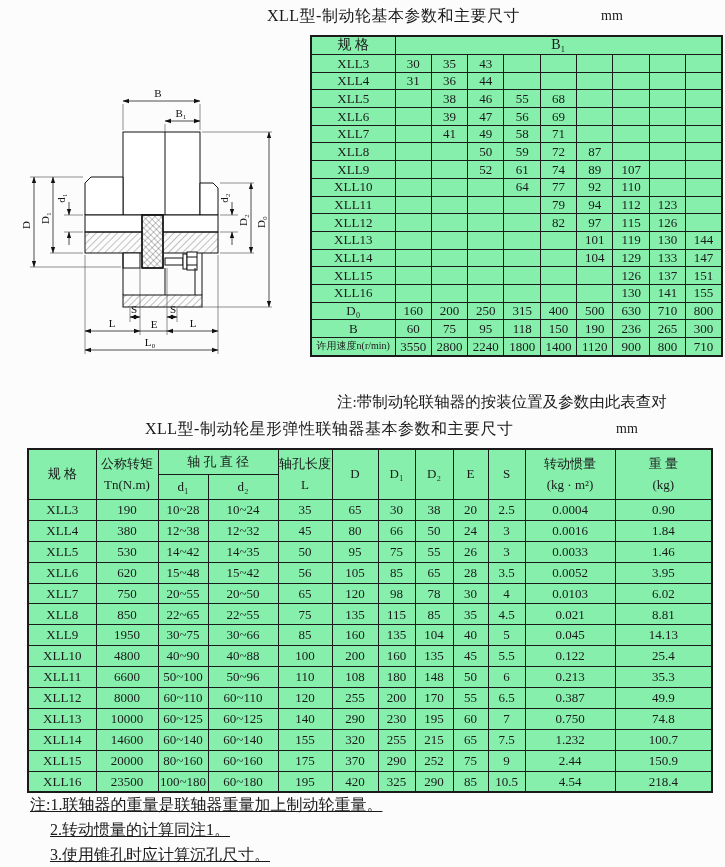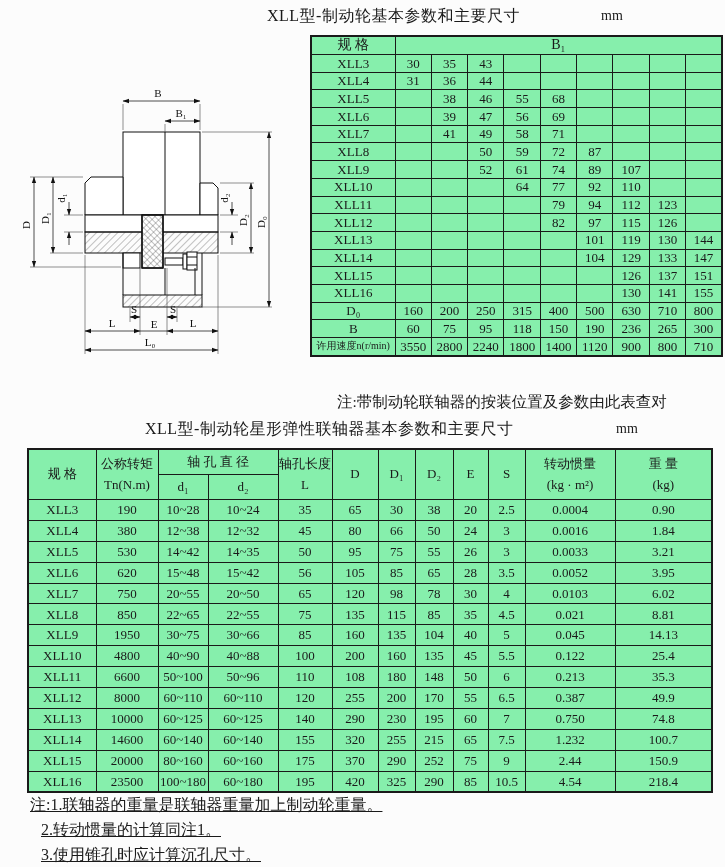--- a/index.html
+++ b/index.html
@@ -7,21 +7,21 @@
     width:725px;height:867px;position:relative;overflow:hidden;
     background:#fcfcfc;color:#1a1a1a;
     font-family:"Liberation Serif","DejaVu Serif",serif;
   }
   .abs{position:absolute;}
   
   .title{font-size:16px;letter-spacing:0.5px;white-space:nowrap;}
   .unit{font-size:14px;}
   .tnote{font-size:15.5px;white-space:nowrap;}
   .footnotes{font-size:16px;line-height:25px;}
-  .footnotes .indent{margin-left:11px;}
+  .footnotes .indent{margin-left:20px;}
   
   table{border-collapse:collapse;table-layout:fixed;background:#86efac;}
   th,td{border:1px solid #1a1a1a;text-align:center;vertical-align:middle;
         padding:0;line-height:1.05;overflow:hidden;white-space:nowrap;}
   .t1{width:413px;border:2px solid #1a1a1a;}
   .t1 th{font-size:14px;font-weight:normal;height:17px;}
   .t1 td{font-size:13px;height:16.7px;}
   .t1 td.small{font-size:10px;}
   .t2{width:684px;border:2px solid #1a1a1a;}
   .t2 th{font-size:13px;font-weight:normal;height:24px;line-height:1.6;}
@@ -464,21 +464,21 @@
         <td>530</td>
         <td>14~42</td>
         <td>14~35</td>
         <td>50</td>
         <td>95</td>
         <td>75</td>
         <td>55</td>
         <td>26</td>
         <td>3</td>
         <td>0.0033</td>
-        <td>3.21</td>
+        <td>1.46</td>
       </tr>
       <tr>
         <td>XLL6</td>
         <td>620</td>
         <td>15~48</td>
         <td>15~42</td>
         <td>56</td>
         <td>105</td>
         <td>85</td>
         <td>65</td>

